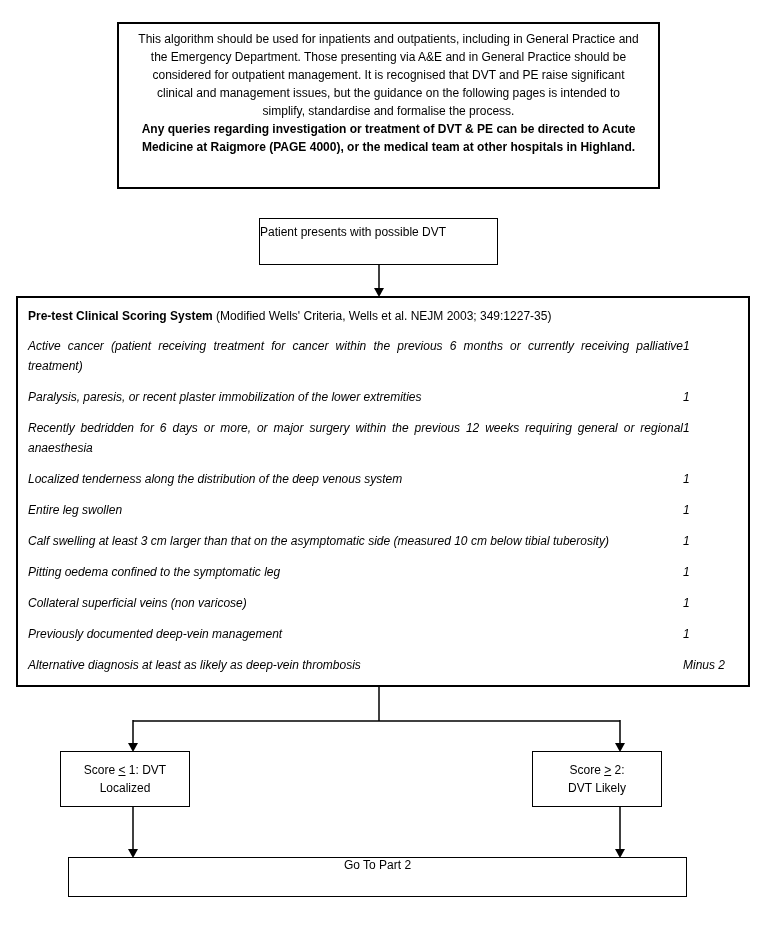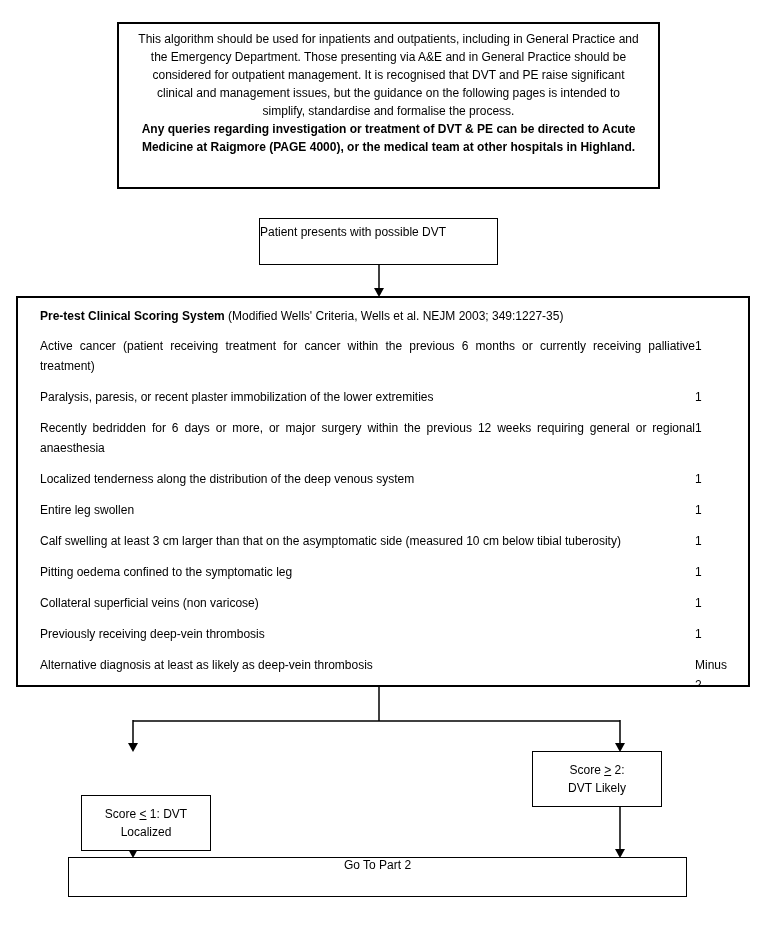--- a/index.html
+++ b/index.html
@@ -51,51 +51,52 @@
     width: 239px; height: 47px;
     padding-top: 6px;
     text-align: left;
   }
 
   
   .scoring {
     left: 16px; top: 296px;
     width: 734px; height: 391px;
     border-width: 2px;
-    padding: 8px 22px;
+    padding: 8px 10px;
     overflow: hidden;
   }
   .scoring-title {
     line-height: 20px;
     margin-bottom: 10px;
   }
   .scoring-title .t-bold { font-weight: bold; }
   .score-row {
     display: flex;
     align-items: flex-start;
     line-height: 20px;
     margin-bottom: 11px;
+    font-style: italic;
   }
   .criterion {
     flex: 0 0 655px;
     width: 655px;
     text-align: justify;
   }
   .score { flex: 1 1 auto; }
 
   
   .outcome {
     width: 130px; height: 56px;
     display: flex;
     flex-direction: column;
     justify-content: center;
     text-align: center;
     line-height: 18px;
   }
-  .outcome-left  { left: 81px;  top: 751px; margin-top: 44px; }
+  .outcome-left  { left: 60px;  top: 751px; }
   .outcome-right { left: 532px; top: 751px; }
   .ul { text-decoration: underline; }
 
   
   .final {
     left: 68px; top: 857px;
     width: 619px; height: 40px;
     padding-top: 0;
     text-align: center;
   }
@@ -175,21 +176,21 @@
         </div>
         <div class="score-row">
           <span class="criterion">Pitting oedema confined to the symptomatic leg</span>
           <span class="score">1</span>
         </div>
         <div class="score-row">
           <span class="criterion">Collateral superficial veins (non varicose)</span>
           <span class="score">1</span>
         </div>
         <div class="score-row">
-          <span class="criterion">Previously receiving deep-vein thrombosis</span>
+          <span class="criterion">Previously documented deep-vein management</span>
           <span class="score">1</span>
         </div>
         <div class="score-row">
           <span class="criterion">Alternative diagnosis at least as likely as deep-vein thrombosis</span>
           <span class="score">Minus 2</span>
         </div>
       </div>
   </div>
 
   <div class="box outcome outcome-left">

